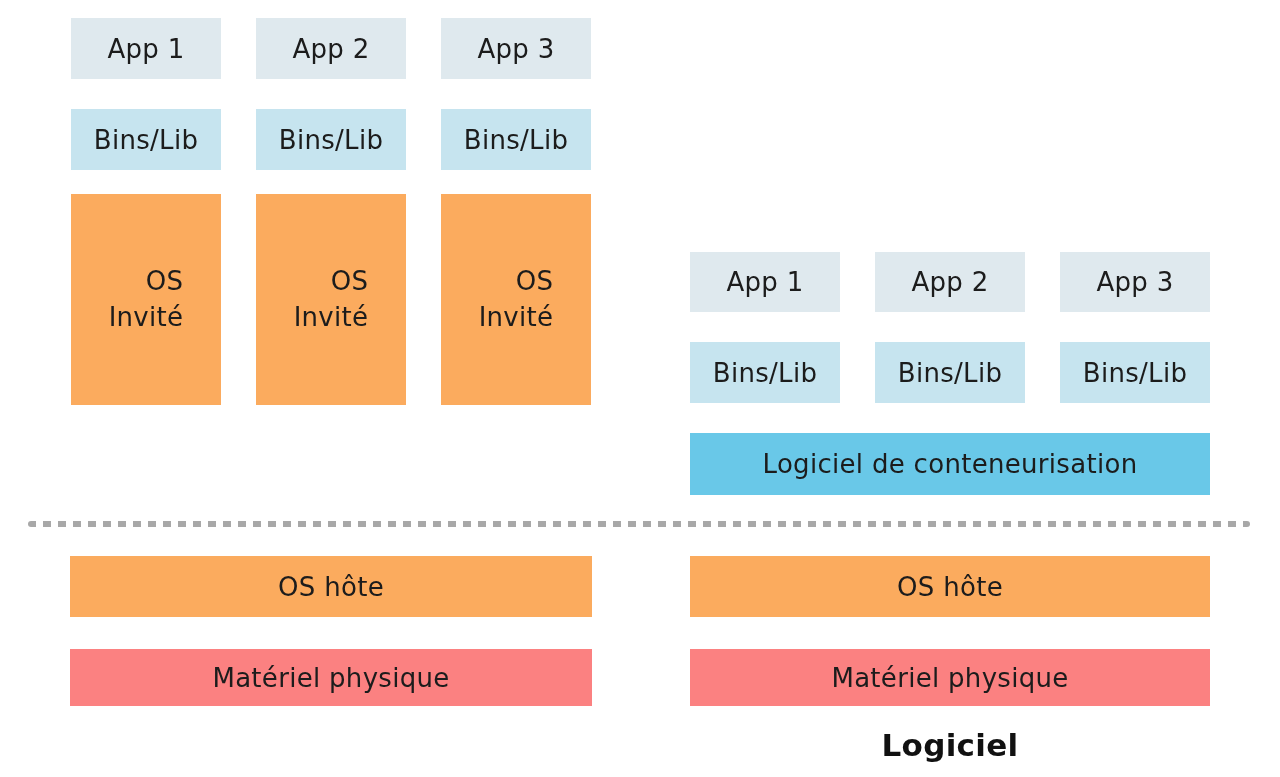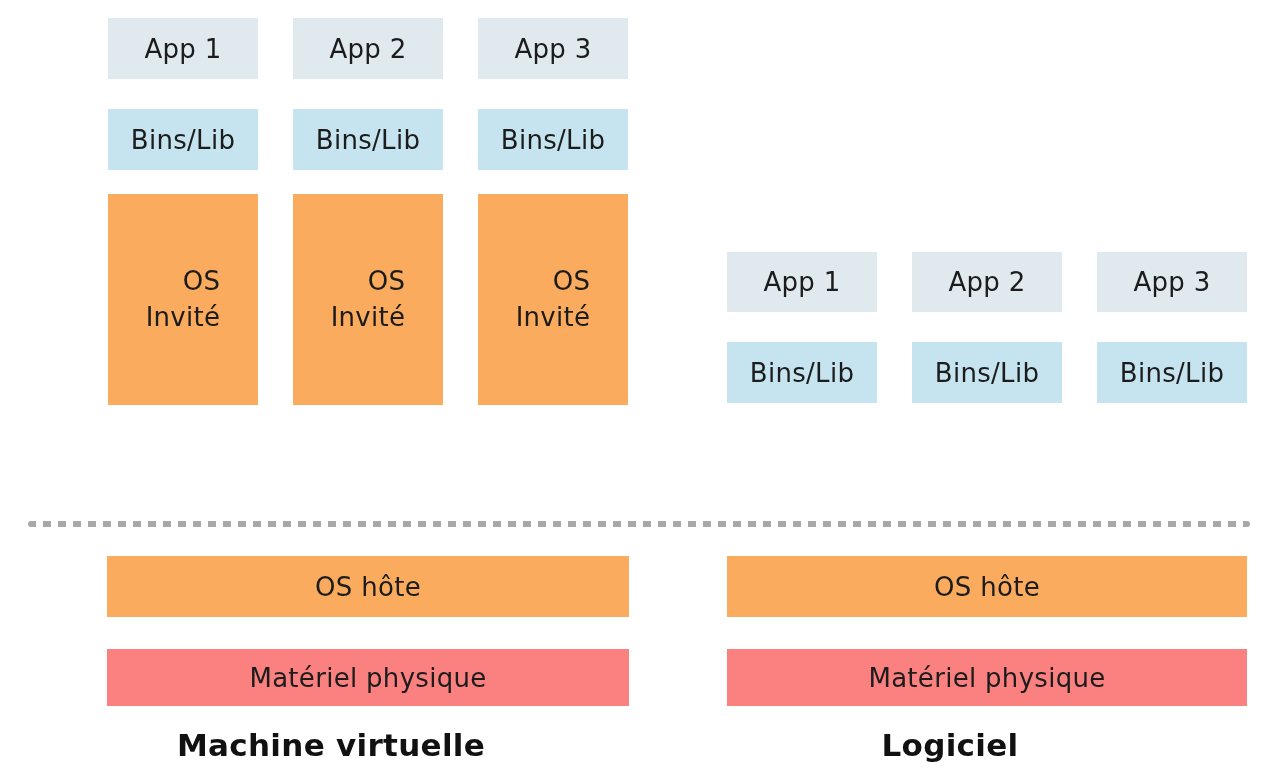--- a/index.html
+++ b/index.html
@@ -27,21 +27,20 @@
   }
   .box,.bar{
     position:absolute;
     display:flex;
     align-items:center;
     justify-content:center;
     font-size:26px;
     letter-spacing:.3px;
     color:var(--text);
     text-align:center;
-    margin-left:37px;
   }
   .app{background:var(--app-box);}
   .bins{background:var(--bins-box);}
   .guest{
     background:var(--orange);
     white-space:pre-line;
     line-height:1.35;
     text-align:right;
   }
   .bar-cyan{background:var(--cyan);}
@@ -120,21 +119,21 @@
   <div class="bar bar-red vm-bar row-hw">Matériel physique</div>
 
   <div class="box app ct-c1 row-app-ct">App 1</div>
   <div class="box app ct-c2 row-app-ct">App 2</div>
   <div class="box app ct-c3 row-app-ct">App 3</div>
 
   <div class="box bins ct-c1 row-bins-ct">Bins/Lib</div>
   <div class="box bins ct-c2 row-bins-ct">Bins/Lib</div>
   <div class="box bins ct-c3 row-bins-ct">Bins/Lib</div>
 
+  <div class="bar bar-cyan ct-bar row-mid">Logiciel de conteneurisation</div>
   <div class="bar bar-orange ct-bar row-hostos">OS hôte</div>
   <div class="bar bar-red ct-bar row-hw">Matériel physique</div>
 
   <div class="divider"></div>
 
-  <div class="stack-title title-vm">Machine virtuelle</div>
   <div class="stack-title title-ct">Logiciel</div>
 
 </div>
 
 </body></html>

